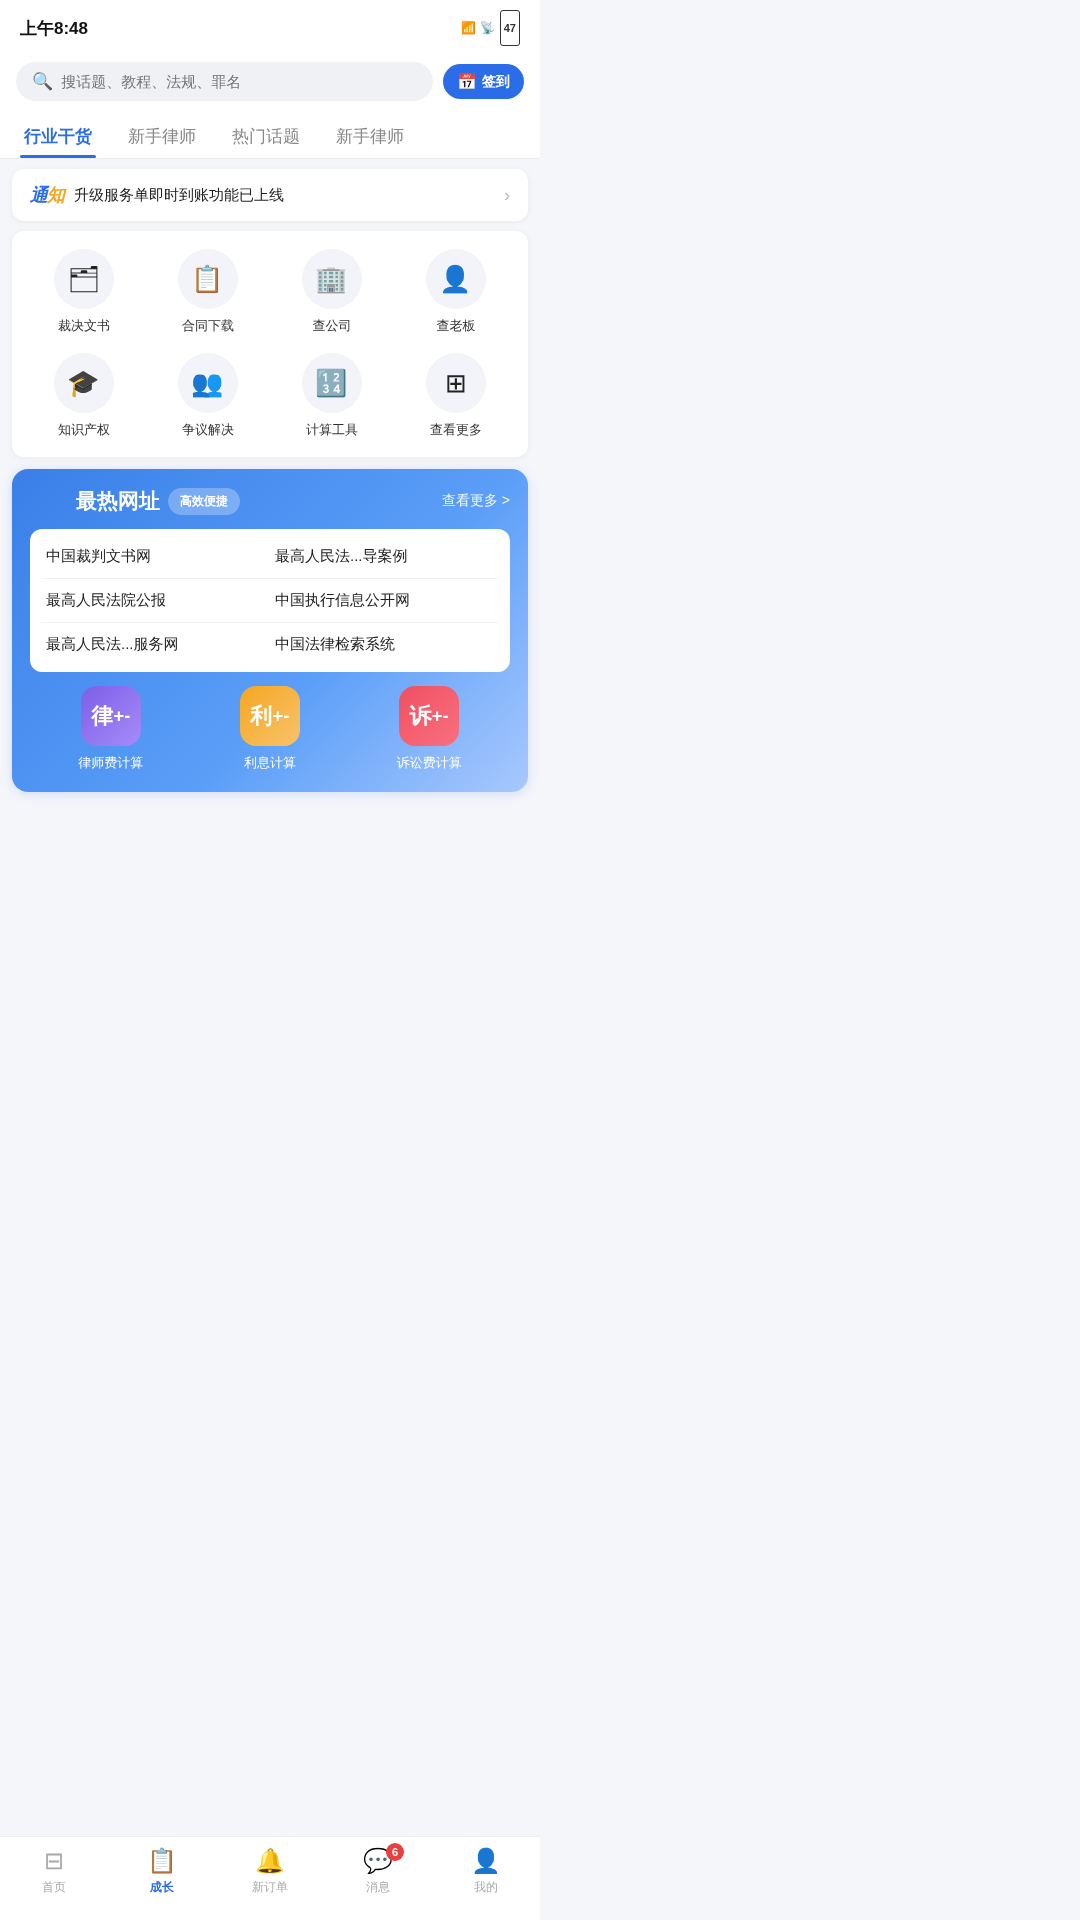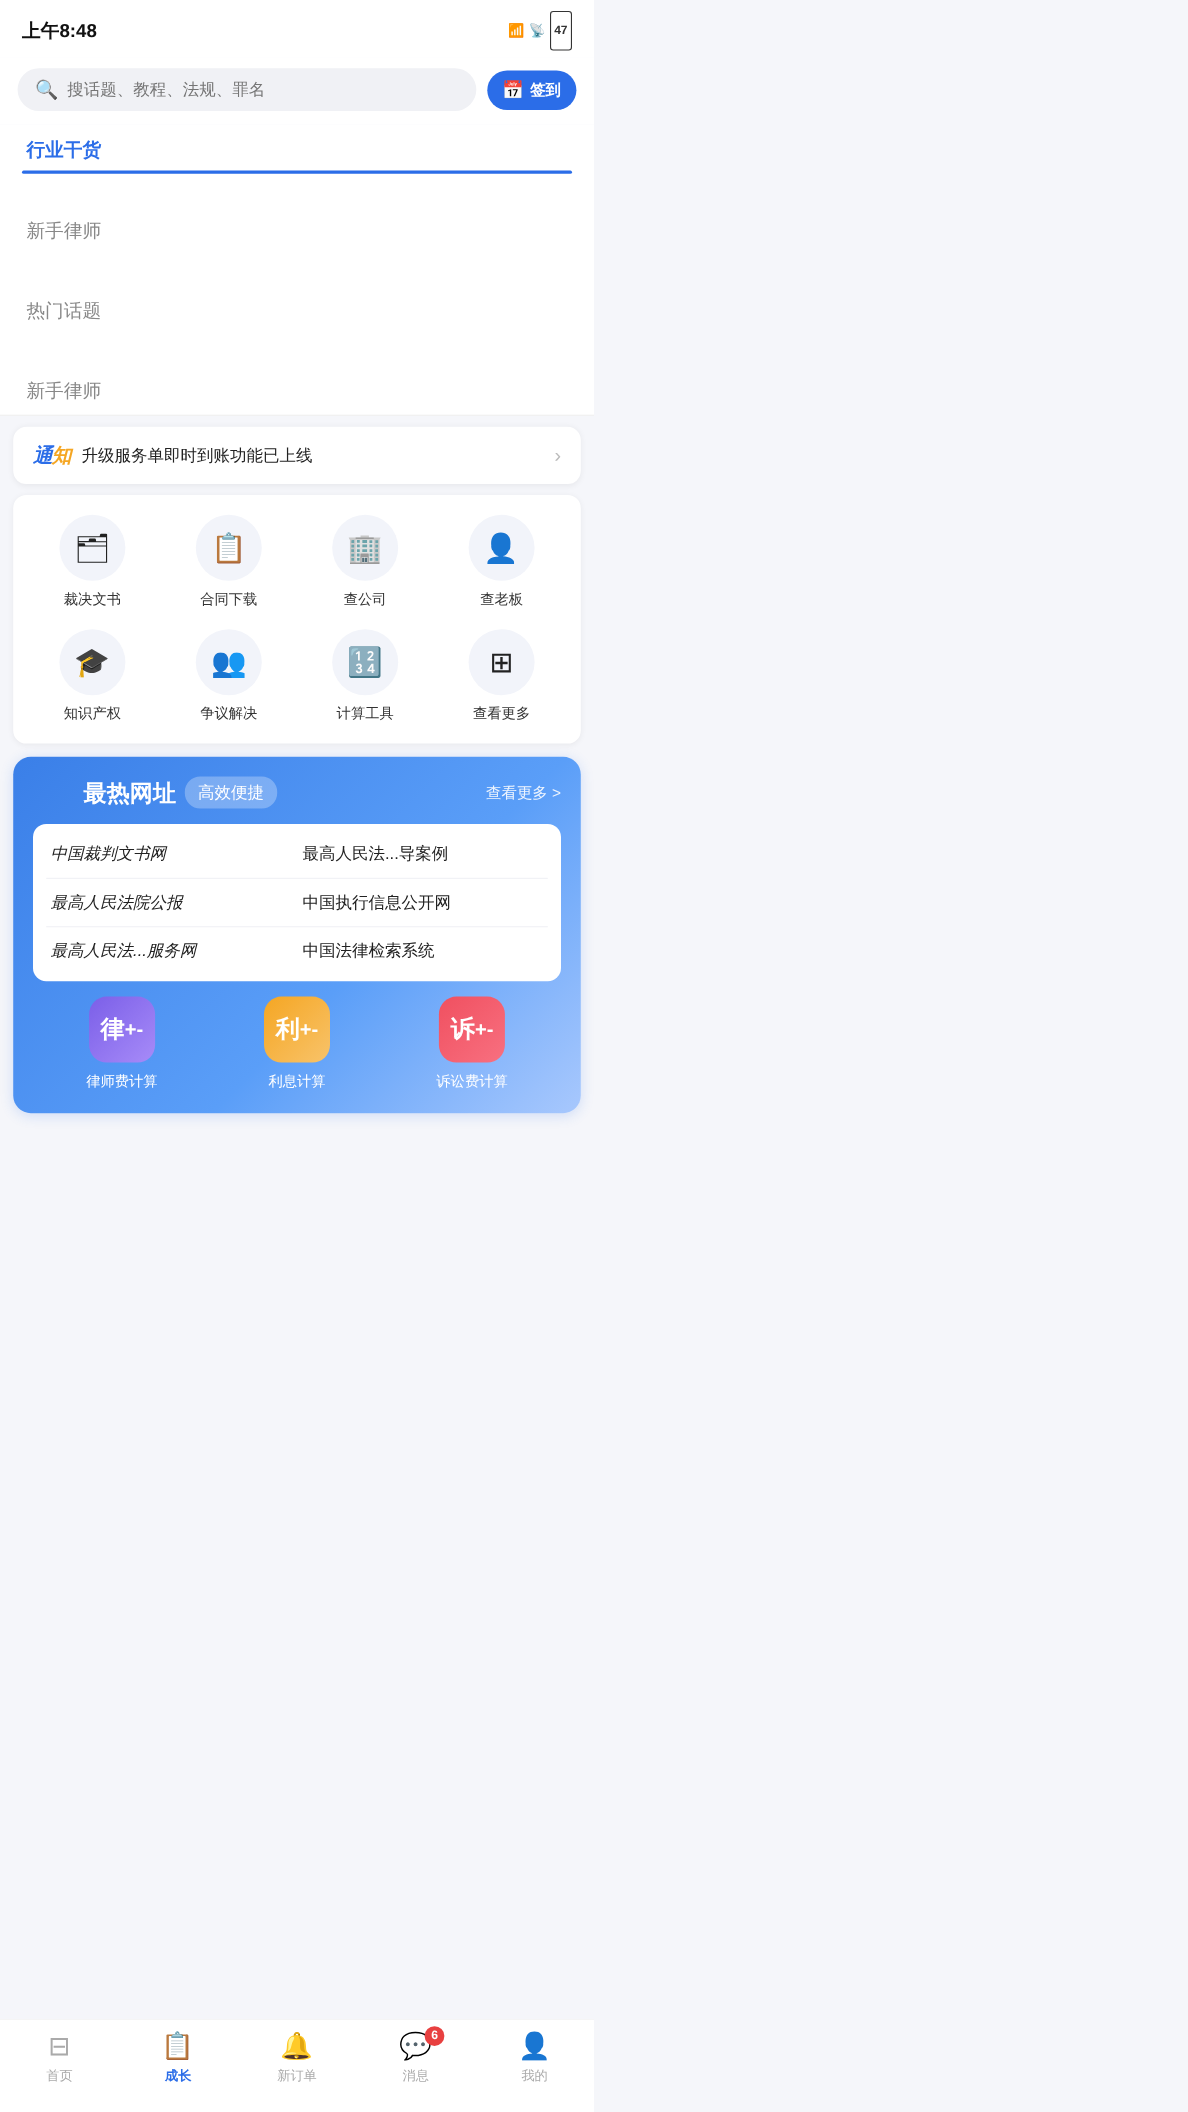--- a/index.html
+++ b/index.html
@@ -84,21 +84,20 @@
       font-size: 16px;
     }
 
     
     .tabs-row {
       display: flex;
       background: #fff;
       padding: 0 20px;
       border-bottom: 1px solid #eee;
       gap: 28px;
-      flex-direction: column;
     }
     .tab-item {
       padding: 12px 4px 10px;
       font-size: 17px;
       color: #888;
       cursor: pointer;
       position: relative;
     }
     .tab-item.active {
       color: #2b6de8;
@@ -202,22 +201,22 @@
     .hot-title {
       font-size: 21px;
       font-weight: 900;
       color: #fff;
     }
     .hot-badge {
       background: rgba(255,255,255,0.28);
       color: #fff;
       border-radius: 14px;
       padding: 5px 12px;
-      font-size: 15px;
-      font-weight: 400;
+      font-size: 12px;
+      font-weight: 700;
     }
     .hot-more {
       color: #fff;
       font-size: 14px;
       opacity: 0.9;
       cursor: pointer;
     }
 
     .hot-links-box {
       background: #fff;
@@ -235,21 +234,20 @@
       border-bottom: none;
     }
     .hot-link-item {
       font-size: 15px;
       color: #222;
       cursor: pointer;
       flex: 1;
     }
     .hot-link-item:first-child {
       padding-right: 10px;
-      font-style: italic;
     }
 
     
     .calc-tools-row {
       display: flex;
       justify-content: space-around;
       margin-top: 6px;
     }
     .calc-tool-item {
       display: flex;

